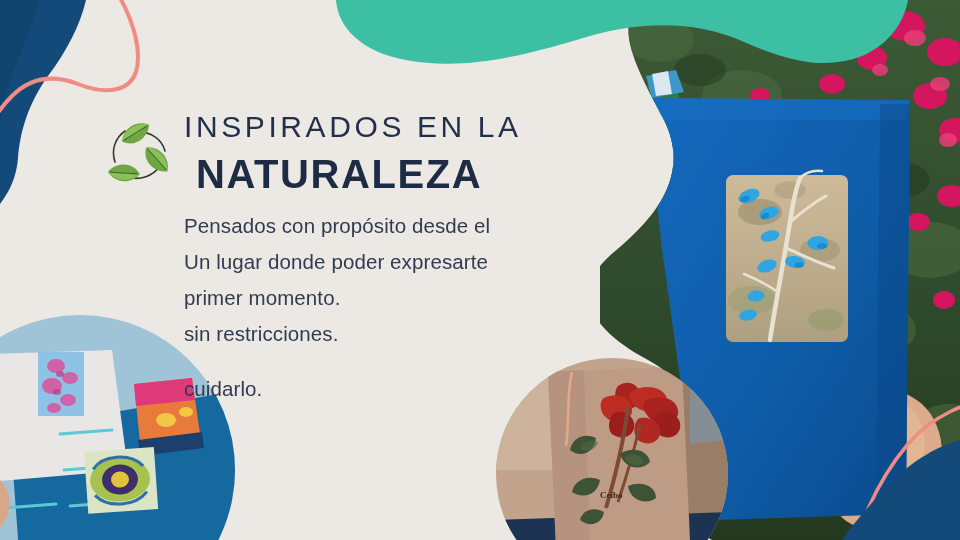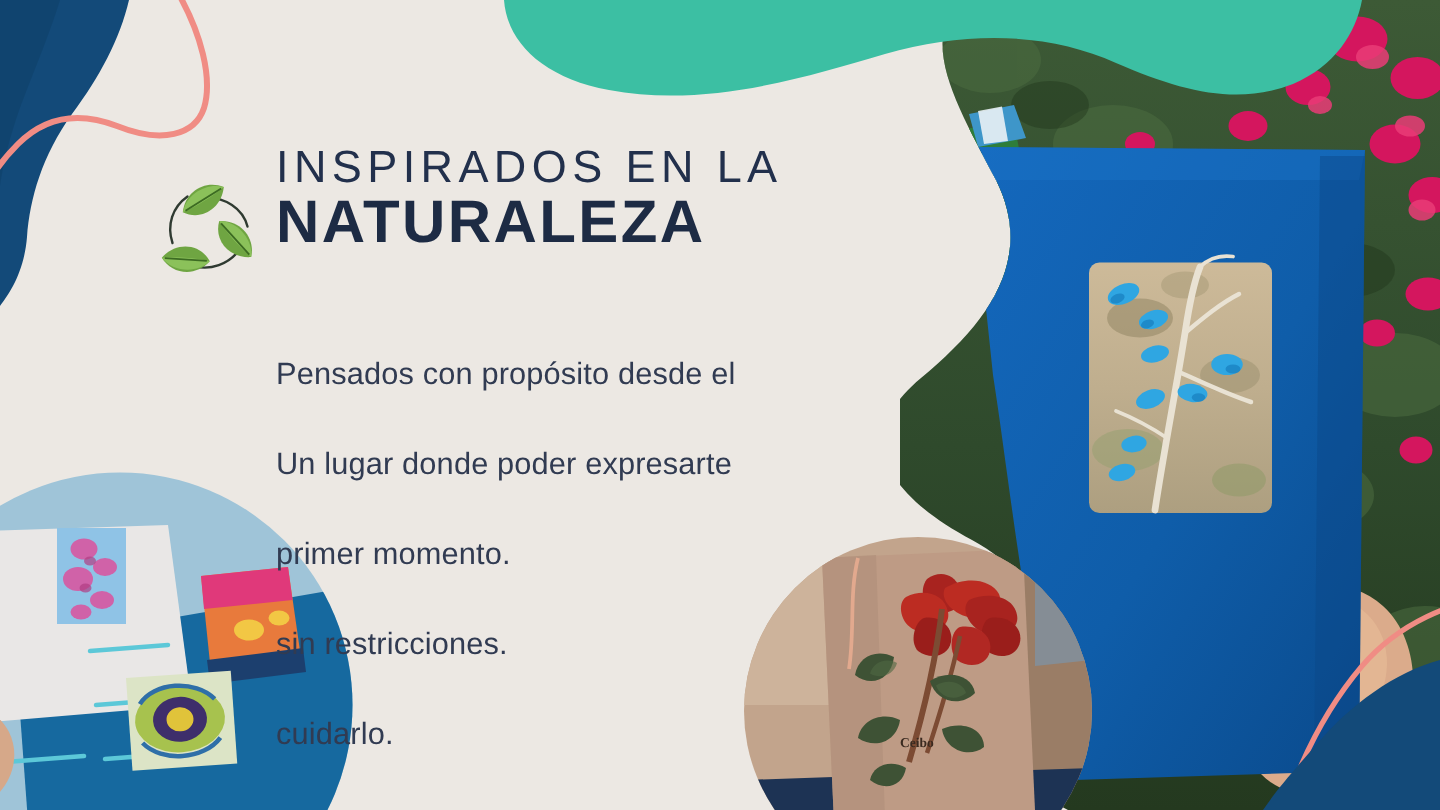--- a/index.html
+++ b/index.html
@@ -14,40 +14,40 @@
 
   
   #textblock{
     position:absolute;left:104px;top:96px;width:470px;
     z-index:40;
   }
   #leaf-icon{
     position:absolute;left:2px;top:22px;width:66px;height:74px;
   }
   #heading{
-    position:absolute;left:80px;top:0px;width:400px;
+    position:absolute;left:80px;top:15px;width:400px;
   }
   .kicker{
     font-size:30px;letter-spacing:3.6px;color:#22304C;
     font-weight:400;line-height:1.04;white-space:nowrap;
     margin:0 0 1px 0;
   }
   .title{
     font-size:40px;letter-spacing:1.6px;color:#1D2B44;
-    font-weight:700;line-height:1.04;white-space:nowrap;margin:0;
+    font-weight:700;line-height:1.04;white-space:nowrap;margin:12px;
   }
   #body-copy{
     position:absolute;left:80px;top:112px;width:420px;
   }
   .para{
     margin:0;color:#313B52;font-size:20.5px;line-height:36px;
     font-weight:400;letter-spacing:.1px;
   }
   .para + .para{margin-top:19px;}
-  .para .ln{display:block;white-space:nowrap;margin-top:24px;}
+  .para .ln{display:block;white-space:nowrap;}
 </style>
 </head>
 <body>
 
 <div id="stage">
 
   <svg class="layer" viewBox="0 0 960 540" preserveAspectRatio="none">
     <defs>
       <clipPath id="clipRightPhoto">
 

